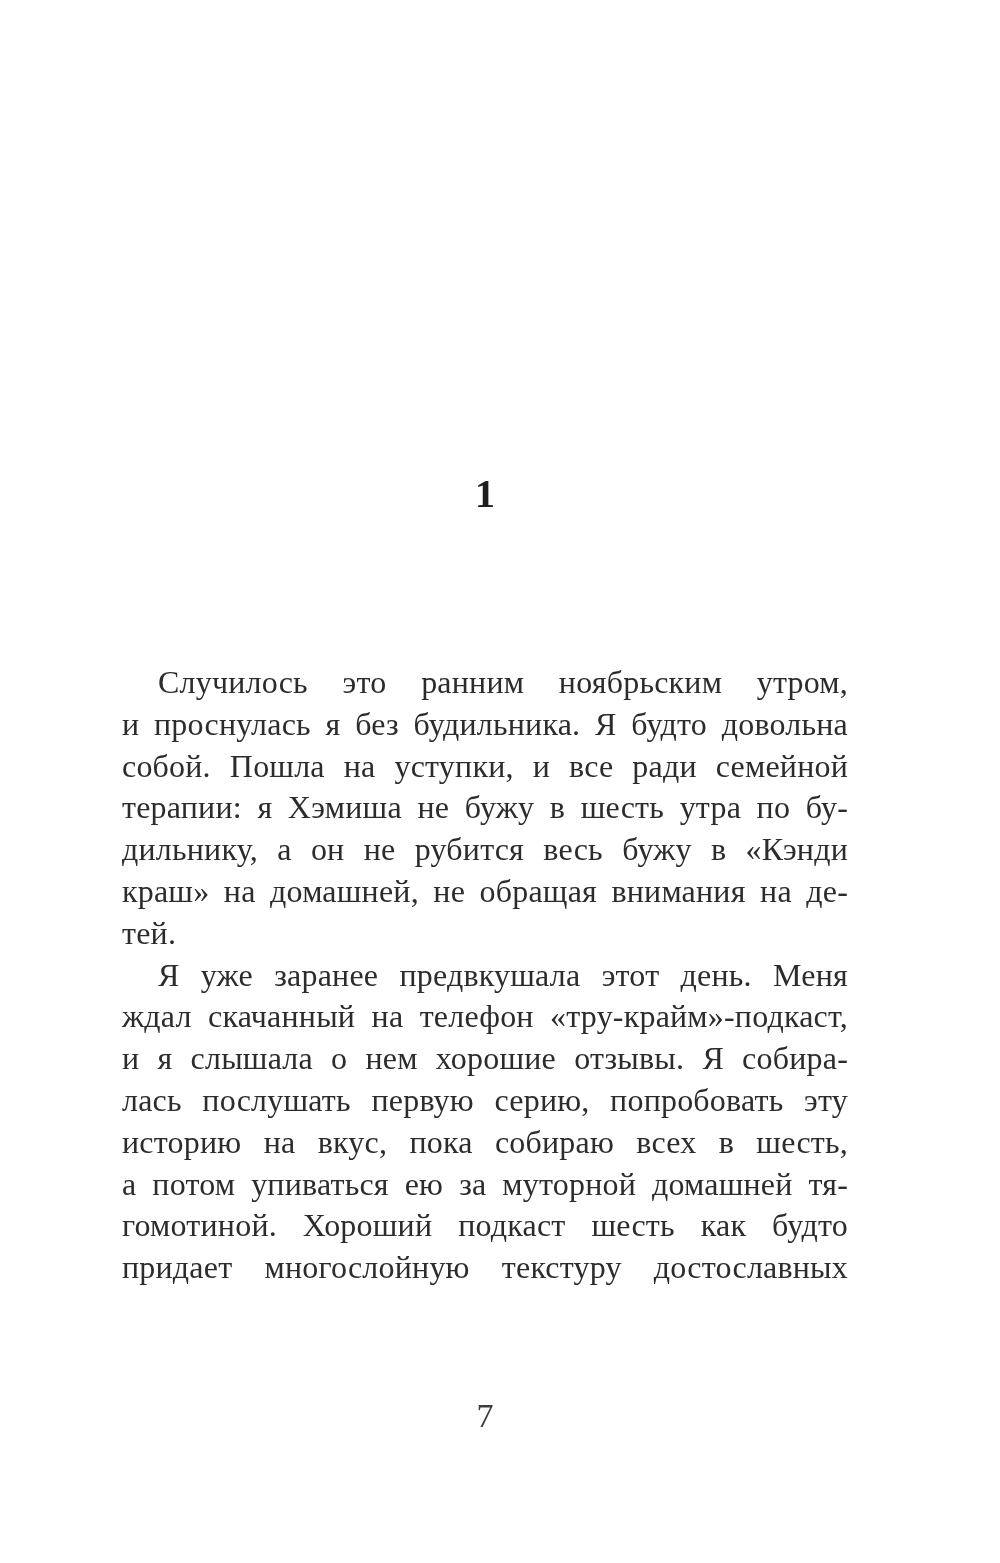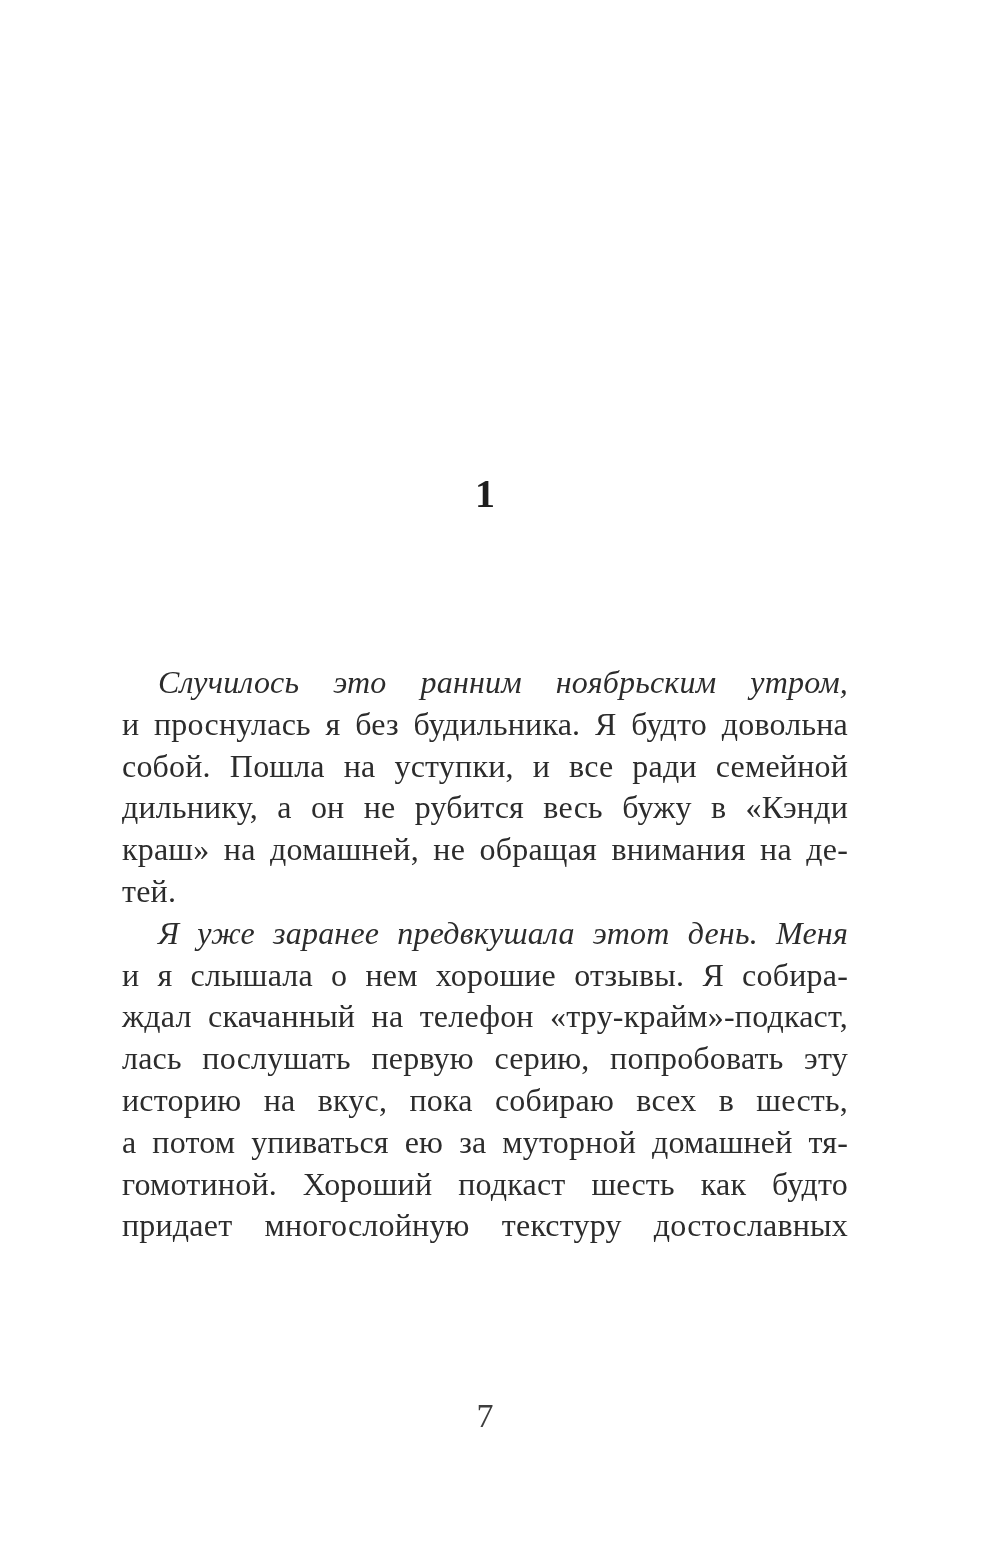--- a/index.html
+++ b/index.html
@@ -39,21 +39,20 @@
     .line {
       text-align: justify;
       text-align-last: justify;
       white-space: normal;
     }
     .line.para-end {
       text-align-last: left;
     }
     .line.indent {
       padding-left: 36px;
-      font-style: italic;
     }
     .page-number {
       position: absolute;
       left: 122px;
       width: 726px;
       top: 1399px;
       text-align: center;
       font-size: 34px;
       line-height: 34px;
       color: #3d3d3d;
@@ -68,29 +67,30 @@
 
   <div class="body-text">
 
     <div>
     </div>
 
     <div>
       <div class="line indent">Случилось это ранним ноябрьским утром,</div>
       <div class="line">и проснулась я без будильника. Я будто довольна</div>
       <div class="line">собой. Пошла на уступки, и все ради семейной</div>
+      <div class="line">терапии: я Хэмиша не бужу в шесть утра по бу-</div>
       <div class="line">дильнику, а он не рубится весь бужу в «Кэнди</div>
       <div class="line">краш» на домашней, не обращая внимания на де-</div>
       <div class="line para-end">тей.</div>
     </div>
 
     <div>
       <div class="line indent">Я уже заранее предвкушала этот день. Меня</div>
+      <div class="line">ждал скачанный на телефон «тру-крайм»-подкаст,</div>
       <div class="line">и я слышала о нем хорошие отзывы. Я собира-</div>
-      <div class="line">ждал скачанный на телефон «тру-крайм»-подкаст,</div>
       <div class="line">лась послушать первую серию, попробовать эту</div>
       <div class="line">историю на вкус, пока собираю всех в шесть,</div>
       <div class="line">а потом упиваться ею за муторной домашней тя-</div>
       <div class="line">гомотиной. Хороший подкаст шесть как будто</div>
       <div class="line">придает многослойную текстуру достославных</div>
     </div>
 
   </div>
 
   <div class="page-number">7</div>

